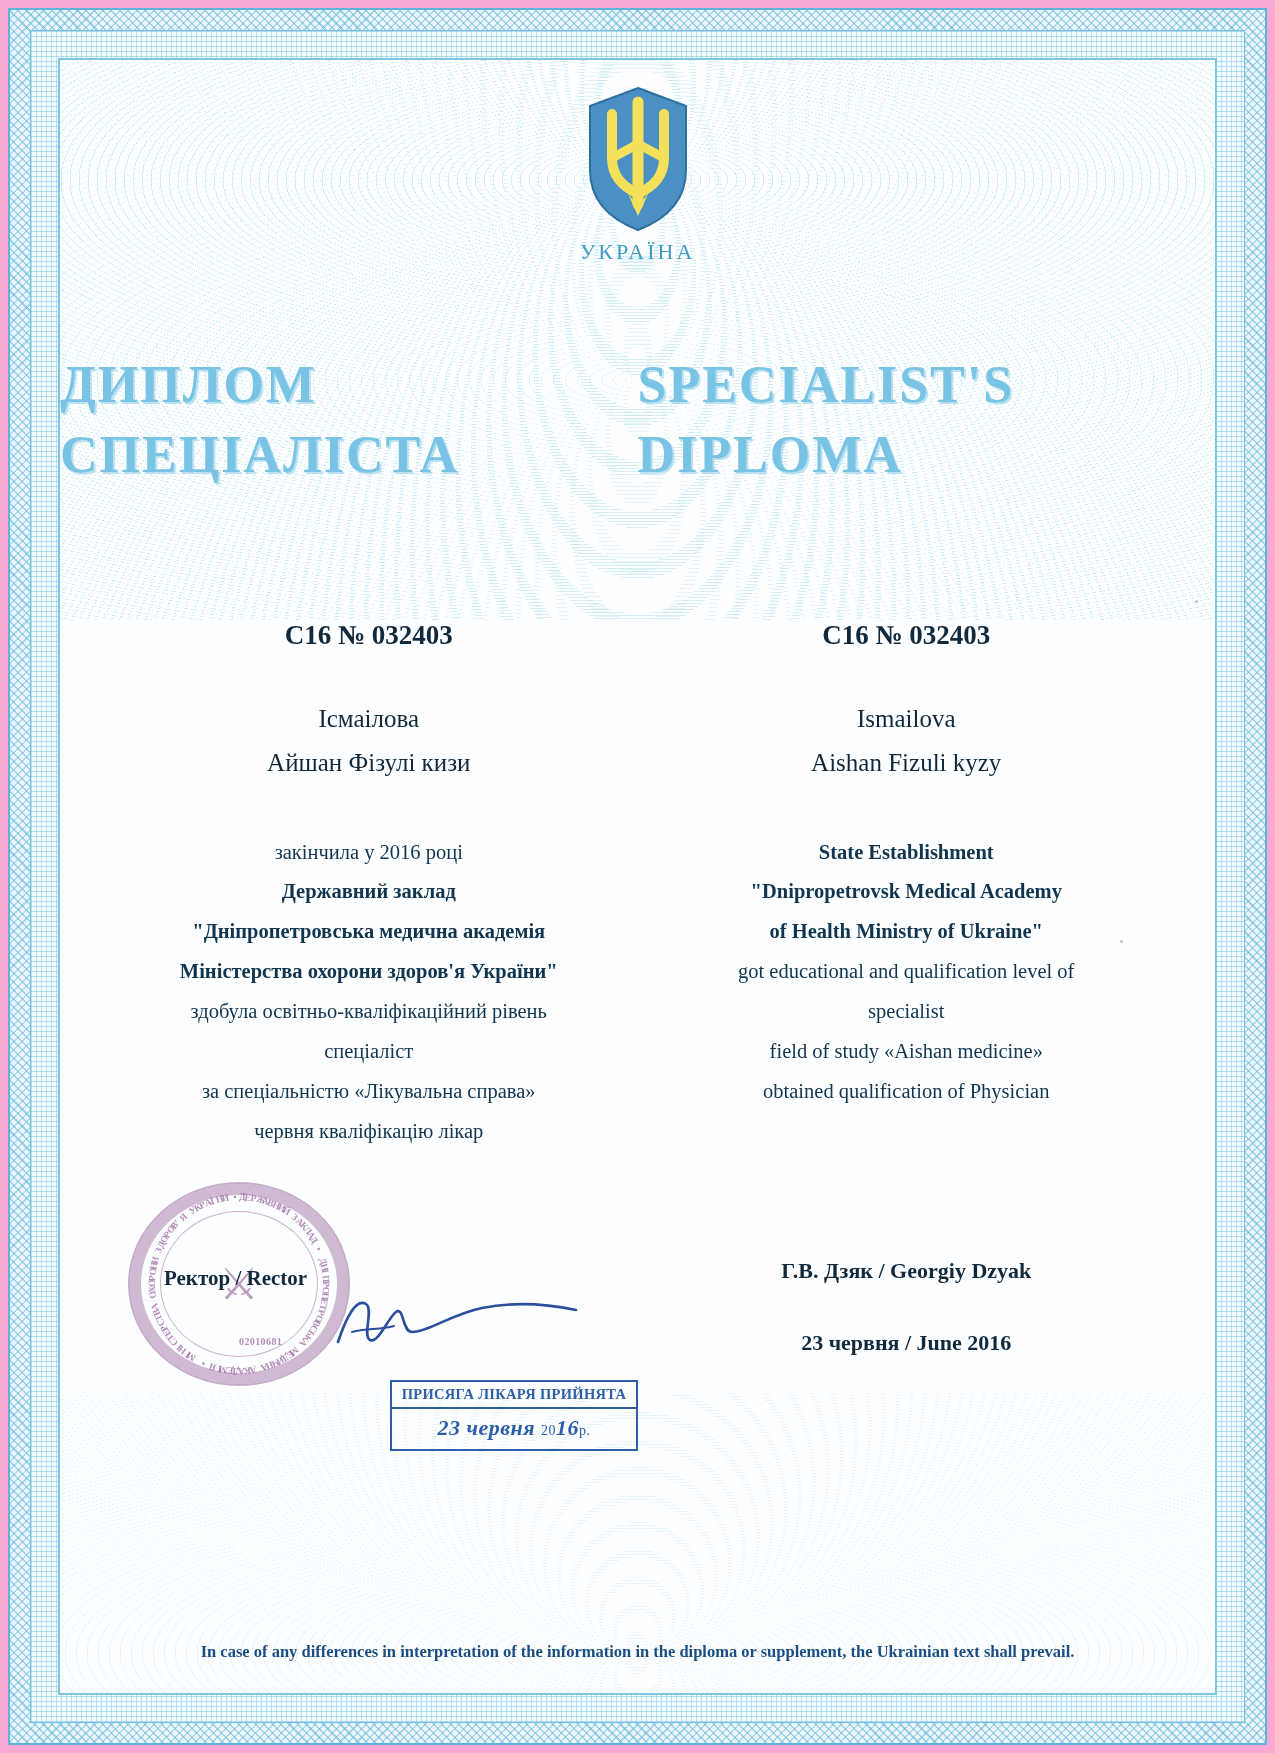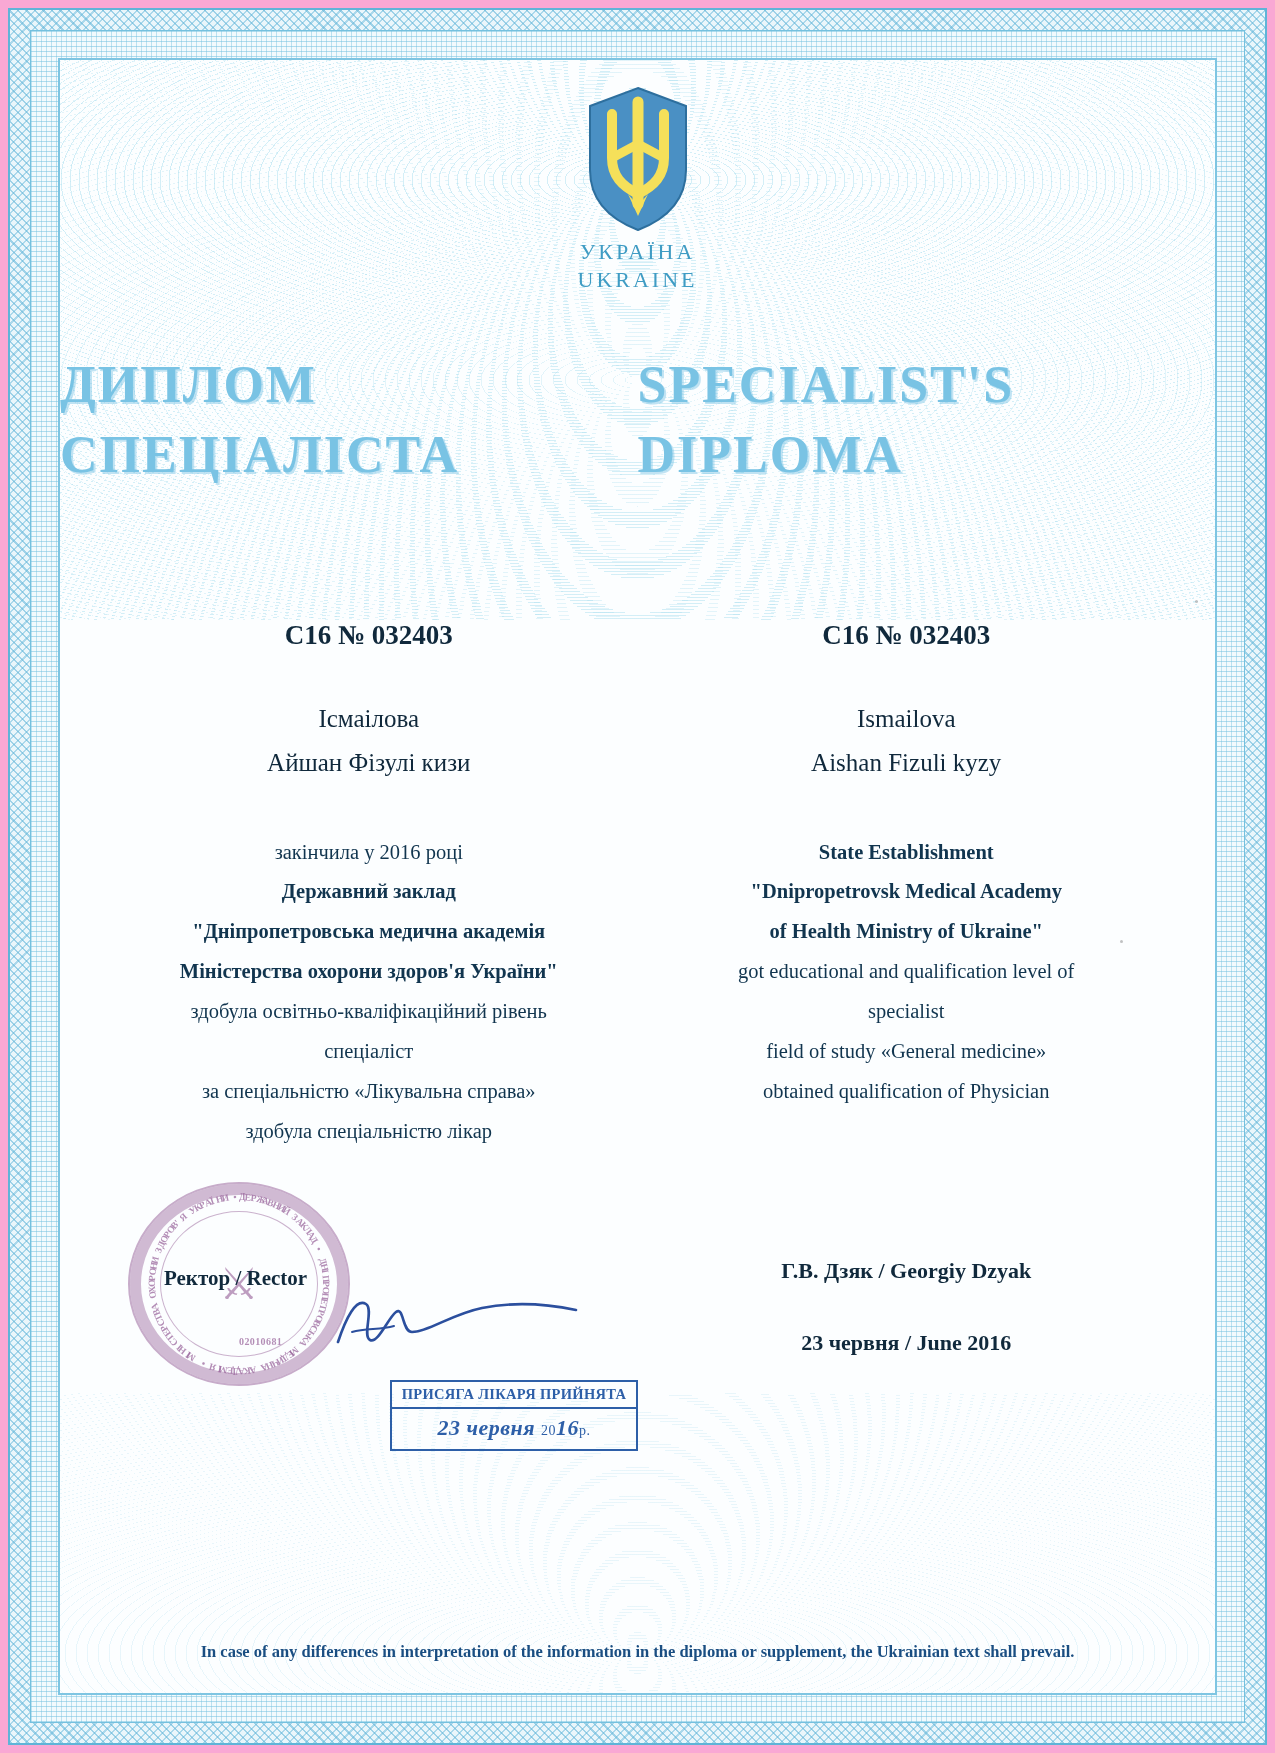--- a/index.html
+++ b/index.html
@@ -301,21 +301,20 @@
       <div class="emblem-wrap">
         <svg width="120" height="150" viewBox="0 0 120 150">
           <path d="M60 4 L108 22 L108 86 C108 118 86 136 60 146 C34 136 12 118 12 86 L12 22 Z" fill="#4a90c4" stroke="#2d6f9e" stroke-width="2"></path>
           <path d="M60 18 L60 120" stroke="#f5e05a" stroke-width="11" stroke-linecap="round"></path>
           <path d="M34 30 L34 74 C34 92 44 102 60 110" stroke="#f5e05a" stroke-width="10" fill="none" stroke-linecap="round"></path>
           <path d="M86 30 L86 74 C86 92 76 102 60 110" stroke="#f5e05a" stroke-width="10" fill="none" stroke-linecap="round"></path>
           <path d="M34 74 L60 60 L86 74" stroke="#f5e05a" stroke-width="9" fill="none" stroke-linejoin="round"></path>
           <path d="M50 110 L60 122 L70 110 L60 132 Z" fill="#f5e05a"></path>
         </svg>
         <div class="country-line">УКРАЇНА</div>
-        <div class="country-line">UKRAINE</div>
       </div>
 
       <div class="titles">
         <div class="title-col">
           <div class="title-line">ДИПЛОМ</div>
           <div class="title-line">СПЕЦІАЛІСТА</div>
         </div>
         <div class="title-col">
           <div class="title-line">SPECIALIST'S</div>
           <div class="title-line">DIPLOMA</div>
@@ -329,34 +328,34 @@
           <div class="name">Ісмаілова</div>
           <div class="name second">Айшан Фізулі кизи</div>
 
           <div class="text-line">закінчила у 2016 році</div>
           <div class="text-line bold">Державний заклад</div>
           <div class="text-line bold">"Дніпропетровська медична академія</div>
           <div class="text-line bold">Міністерства охорони здоров'я України"</div>
           <div class="text-line">здобула освітньо-кваліфікаційний рівень</div>
           <div class="text-line">спеціаліст</div>
           <div class="text-line">за спеціальністю «Лікувальна справа»</div>
-          <div class="text-line">здобула спеціальністю лікар</div>
+          <div class="text-line">червня кваліфікацію лікар</div>
         </div>
 
         <div class="col">
           <div class="serial">С16 № 032403</div>
           <div class="name">Ismailova</div>
           <div class="name second">Aishan Fizuli kyzy</div>
 
           <div class="text-line bold">State Establishment</div>
           <div class="text-line bold">"Dnipropetrovsk Medical Academy</div>
           <div class="text-line bold">of Health Ministry of Ukraine"</div>
           <div class="text-line">got educational and qualification level of</div>
           <div class="text-line">specialist</div>
-          <div class="text-line">field of study «General medicine»</div>
+          <div class="text-line">field of study «Aishan medicine»</div>
           <div class="text-line">obtained qualification of Physician</div>
         </div>
       </div>
 
       <div class="sign-row">
 
         <div class="sign-col">
 
           <div class="stamp">
             <div class="inner-ring"></div>

